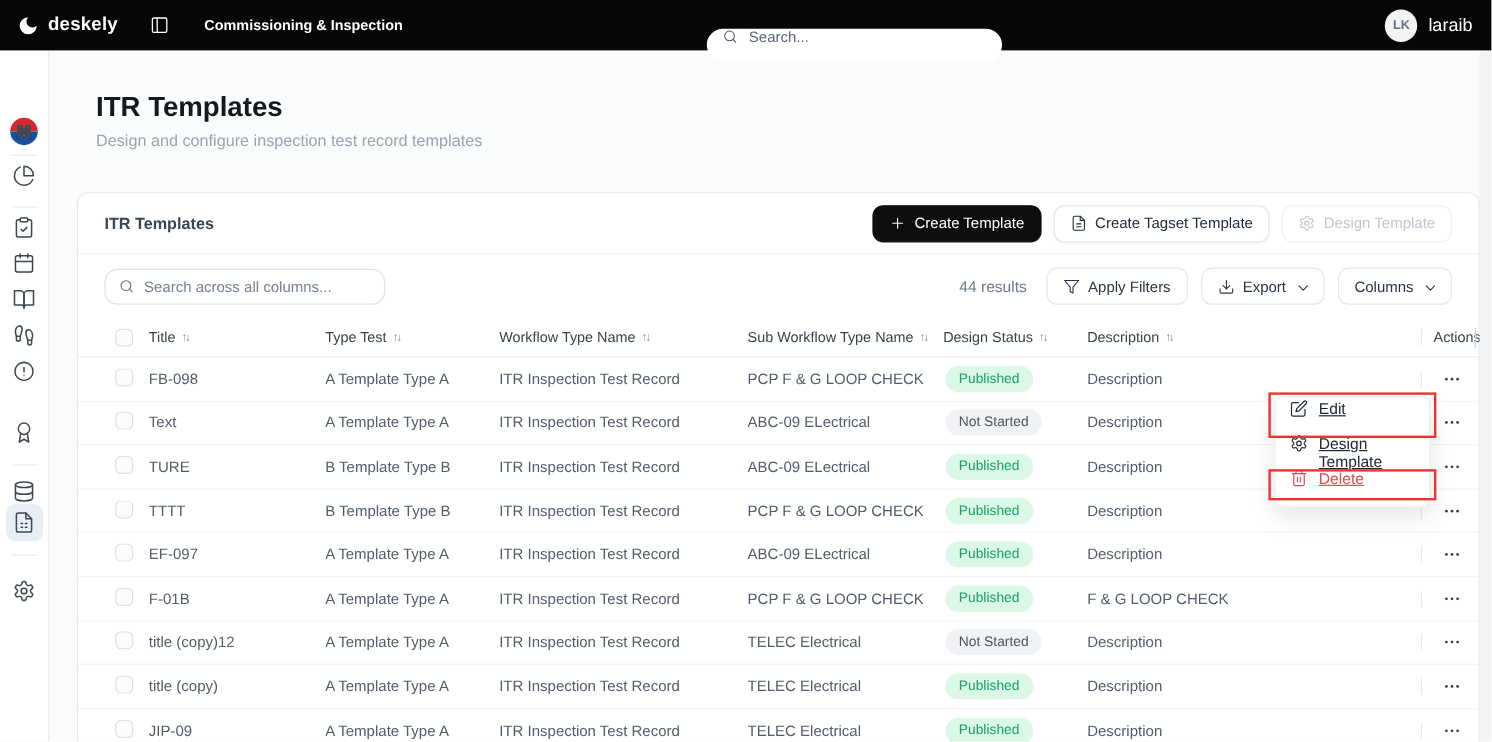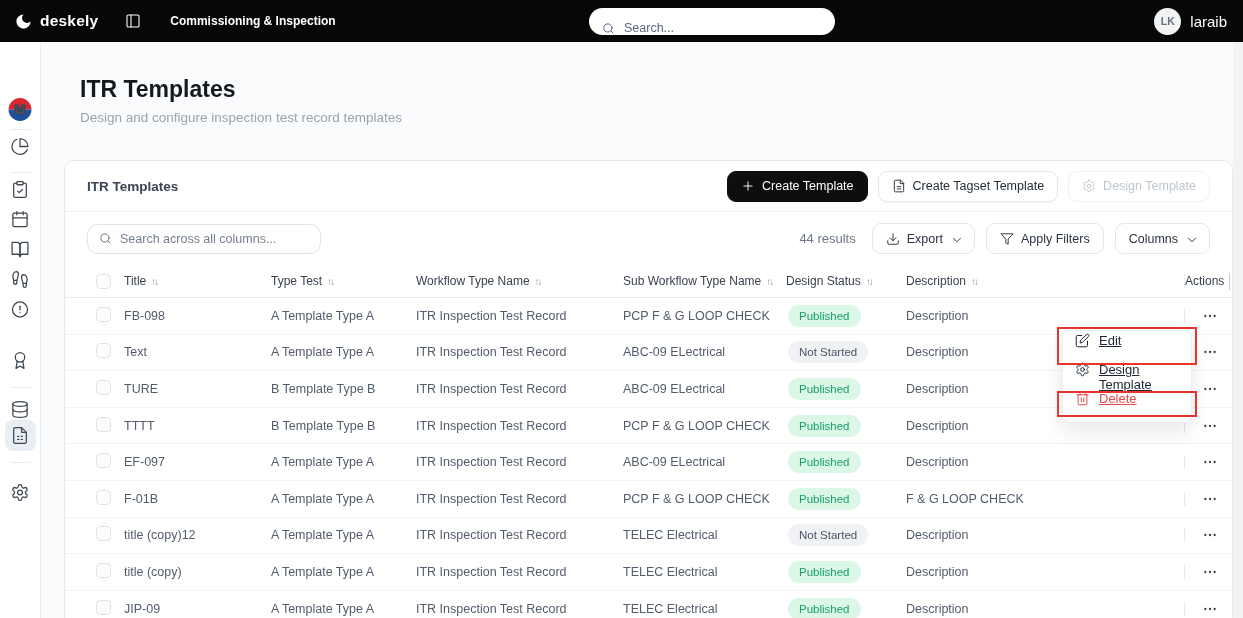--- a/index.html
+++ b/index.html
@@ -17,22 +17,22 @@
     position:absolute; left:0; top:0; right:0; height:42px;
     background:#070708; display:flex; align-items:center; z-index:50; color:#fff;
   }
   .brand { display:flex; align-items:flex-start; gap:7px; padding-left:14px; }
   .brand svg { width:19px; height:19px; }
   .brand-name { font-size:15.5px; font-weight:bold; letter-spacing:.2px; }
   .panel-toggle { margin-left:27px; background:none; border:none; color:#fff; cursor:pointer; }
   .panel-toggle svg { width:16px; height:16px; }
   .nav-title { margin-left:29px; font-size:12px; font-weight:bold; }
   .top-search {
-    position:absolute; left:589px; top:8px; width:246px; height:27px;
-    background:#fff; border-radius:14px; display:flex; align-items:flex-end; gap:9px; padding:0 13px;
+    position:absolute; left:589px; top:24px; width:246px; height:27px;
+    background:#fff; border-radius:14px; display:flex; align-items:flex-start; gap:9px; padding:0 13px;
   }
   .top-search svg { width:13px; height:13px; color:#44506b; flex:none; }
   .top-search input {
     border:none; outline:none; flex:1; font-family:inherit; font-size:12.5px; color:#2a3342; background:transparent;
   }
   .top-search input::placeholder { color:#5a6781; }
   .top-user { margin-left:auto; display:flex; align-items:center; gap:9px; padding-right:16px; }
   .avatar {
     width:27px; height:27px; border-radius:50%; background:#f2f3f5; color:#6a7280;
     font-size:10.5px; font-weight:bold; display:flex; align-items:center; justify-content:center;margin-left:12px;
@@ -101,21 +101,21 @@
   .badge {
     display:inline-flex; align-items:center; height:22px; padding:0 11px; border-radius:999px;
     font-size:11.5px; margin-left:2px;
   }
   .badge.pub { background:var(--pub-bg); color:var(--pub-fg); }
   .badge.ns  { background:var(--ns-bg);  color:var(--ns-fg); }
   .gapline { display:block; margin-left:auto; width:1px; height:14px; background:#e6e9ed; }
   .c-actions { display:flex; justify-content:center; }
   .dots { background:none; border:none; cursor:pointer; color:#343c49; padding:4px; }
   .dots svg { width:16px; height:16px; }
-  .th-actions { justify-content:flex-start; display:flex; }
+  .th-actions { justify-content:flex-end; display:flex; }
 
   
   .ctx-menu {
     position:absolute; left:1062px; top:330px; width:130px; background:#fff;
     border:1px solid #eceef1; border-radius:7px; box-shadow:0 8px 20px rgba(16,24,40,.10);
     padding:2px 0; z-index:30;
   }
   .ctx-item { height:29px; display:flex; align-items:flex-start; gap:9px; padding:0 12px; font-size:13px; color:#1d2634; cursor:pointer;text-decoration:underline; }
   .ctx-item svg { width:15px; height:15px; flex:none; }
   .ctx-item.danger { color:var(--danger); }
@@ -286,39 +286,39 @@
             <path d="m20.5 20.5-4.2-4.2"></path>
           </svg>
         </span>
       <input type="text" placeholder="Search across all columns..." style="">
     </div>
     <div class="toolbar-right">
       <span class="results">44 results</span>
       <button class="btn tool">
         <span>
             <svg viewBox="0 0 24 24" fill="none" stroke="currentColor" stroke-width="1.6" stroke-linecap="round" stroke-linejoin="round">
+              <path d="M22 3H2l8 9.46V19l4 2v-8.54z"></path>
+            </svg>
+          </span>
+        <span>Apply Filters</span>
+      </button>
+      <button class="btn tool">
+        <span>
+            <svg viewBox="0 0 24 24" fill="none" stroke="currentColor" stroke-width="1.6" stroke-linecap="round" stroke-linejoin="round">
               <path d="M21 15v4a2 2 0 0 1-2 2H5a2 2 0 0 1-2-2v-4"></path>
               <path d="m7 10 5 5 5-5"></path>
               <path d="M12 15V3"></path>
             </svg>
           </span>
         <span>Export</span>
         <span class="chev">
             <svg viewBox="0 0 24 24" fill="none" stroke="currentColor" stroke-width="1.6" stroke-linecap="round" stroke-linejoin="round">
               <path d="m6 9 6 6 6-6"></path>
             </svg>
           </span>
-      </button>
-      <button class="btn tool">
-        <span>
-            <svg viewBox="0 0 24 24" fill="none" stroke="currentColor" stroke-width="1.6" stroke-linecap="round" stroke-linejoin="round">
-              <path d="M22 3H2l8 9.46V19l4 2v-8.54z"></path>
-            </svg>
-          </span>
-        <span>Apply Filters</span>
       </button>
       <button class="btn tool">
         <span>Columns</span>
         <span class="chev">
             <svg viewBox="0 0 24 24" fill="none" stroke="currentColor" stroke-width="1.6" stroke-linecap="round" stroke-linejoin="round">
               <path d="m6 9 6 6 6-6"></path>
             </svg>
           </span>
       </button>
     </div>

